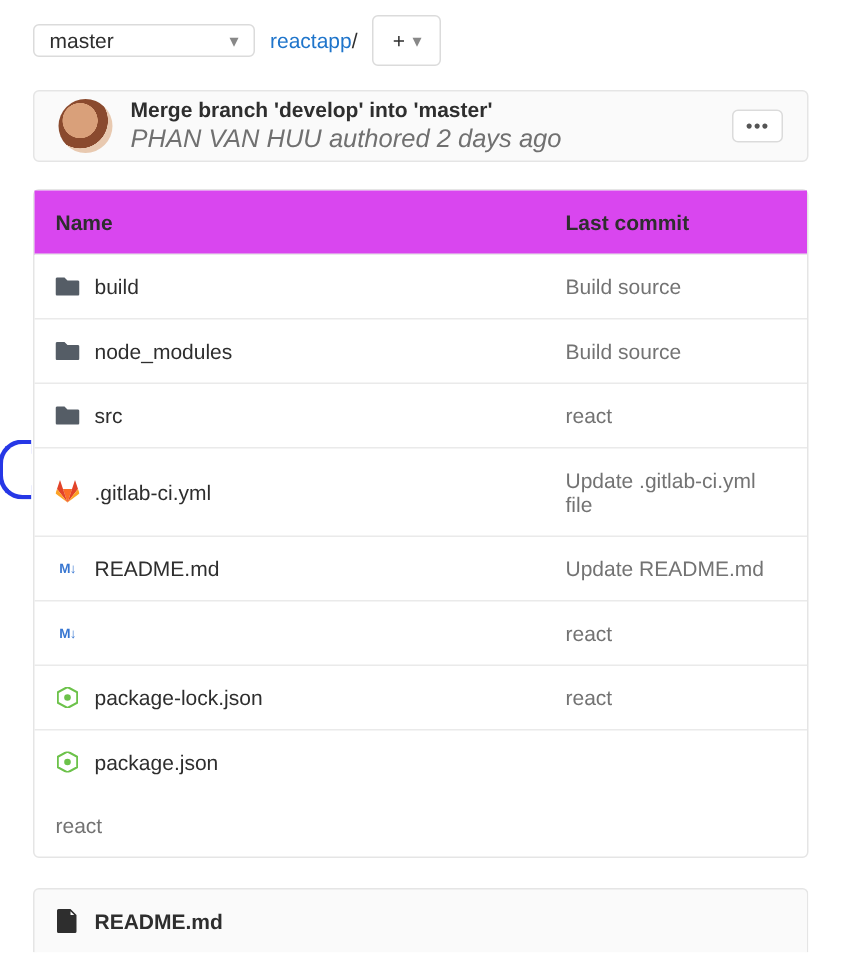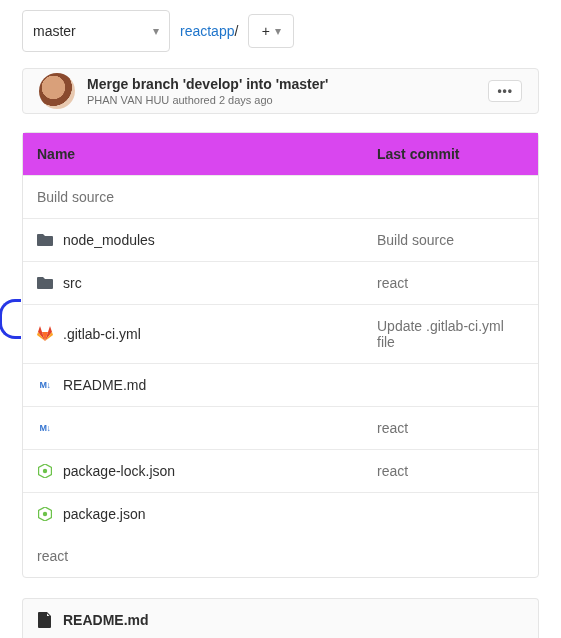--- a/index.html
+++ b/index.html
@@ -13,21 +13,21 @@
   }
   .top-controls {
     display: flex;
     align-items: center;
     gap: 10px;
     padding: 0 22px 16px 22px;
   }
   .branch-select {
     border: 1px solid #dbdbdb;
     border-radius: 4px;
-    height: 42px;
+    height: 22px;
     width: 148px;
     display: flex;
     align-items: center;
     justify-content: space-between;
     padding: 0 10px;
     background: #fff;
     color: #2e2e2e;
     cursor: pointer;
   }
   .chev { color: #888; font-size: 12px; }
@@ -62,21 +62,21 @@
     gap: 12px;
     background: #fafafa;
   }
   .avatar {
     width: 36px; height: 36px; border-radius: 50%;
     background: radial-gradient(circle at 40% 40%, #d9a07a 0 38%, #8a4a2e 39% 60%, #e8c9b0 61% 100%);
     flex: 0 0 36px;
   }
   .commit-info { flex: 1; display:flex; flex-direction:column; gap:2px;}
   .commit-title { font-weight: 600; color: #2e2e2e; }
-  .commit-meta { color: #707070; font-size: 11px; }
+  .commit-meta { color: #707070; font-size: 17px; font-style: italic; }
   .more-btn {
     border: 1px solid #dbdbdb; border-radius: 4px;
     padding: 2px 8px; background: #fff; cursor: pointer;
     color: #555; font-weight: 700; letter-spacing: 1px; font-size:12px;
     line-height:16px;
   }
 
   .file-table {
     margin: 0 22px 20px 22px;
     border: 1px solid #e5e5e5;
@@ -178,20 +178,28 @@
   <div class="more-btn">•••</div>
 </div>
 
 <div class="file-table">
   <div class="ft-row ft-head">
     <div class="col-name">Name</div>
     <div class="col-commit">Last commit</div>
   </div>
   <div id="rows">
       <div class="ft-row">
+        <div class="col-name">
+          <span class="icon">
+            <svg class="folder-svg" width="16" height="14" viewBox="0 0 16 14">
+              <path d="M0 2a1 1 0 0 1 1-1h5l2 2h7a1 1 0 0 1 1 1v8a1 1 0 0 1-1 1H1a1 1 0 0 1-1-1V2z"></path>
+            </svg>
+          </span>
+          <span class="fname">build</span>
+        </div>
         <div class="col-commit">Build source</div>
       </div>
       <div class="ft-row">
         <div class="col-name">
           <span class="icon">
             <svg class="folder-svg" width="16" height="14" viewBox="0 0 16 14">
               <path d="M0 2a1 1 0 0 1 1-1h5l2 2h7a1 1 0 0 1 1 1v8a1 1 0 0 1-1 1H1a1 1 0 0 1-1-1V2z"></path>
             </svg>
           </span>
           <span class="fname">node_modules</span>
@@ -227,20 +235,21 @@
         </div>
         <div class="col-commit">Update .gitlab-ci.yml file</div>
       </div>
       <div class="ft-row">
         <div class="col-name">
           <span class="icon">
             <span class="md-badge">M↓</span>
           </span>
           <span class="fname">README.md</span>
         </div>
+        <div class="col-commit">Update README.md</div>
       </div>
       <div class="ft-row">
         <div class="col-name">
           <span class="icon">
             <span class="md-badge">M↓</span>
           </span>
         </div>
         <div class="col-commit">react</div>
       </div>
       <div class="ft-row">

